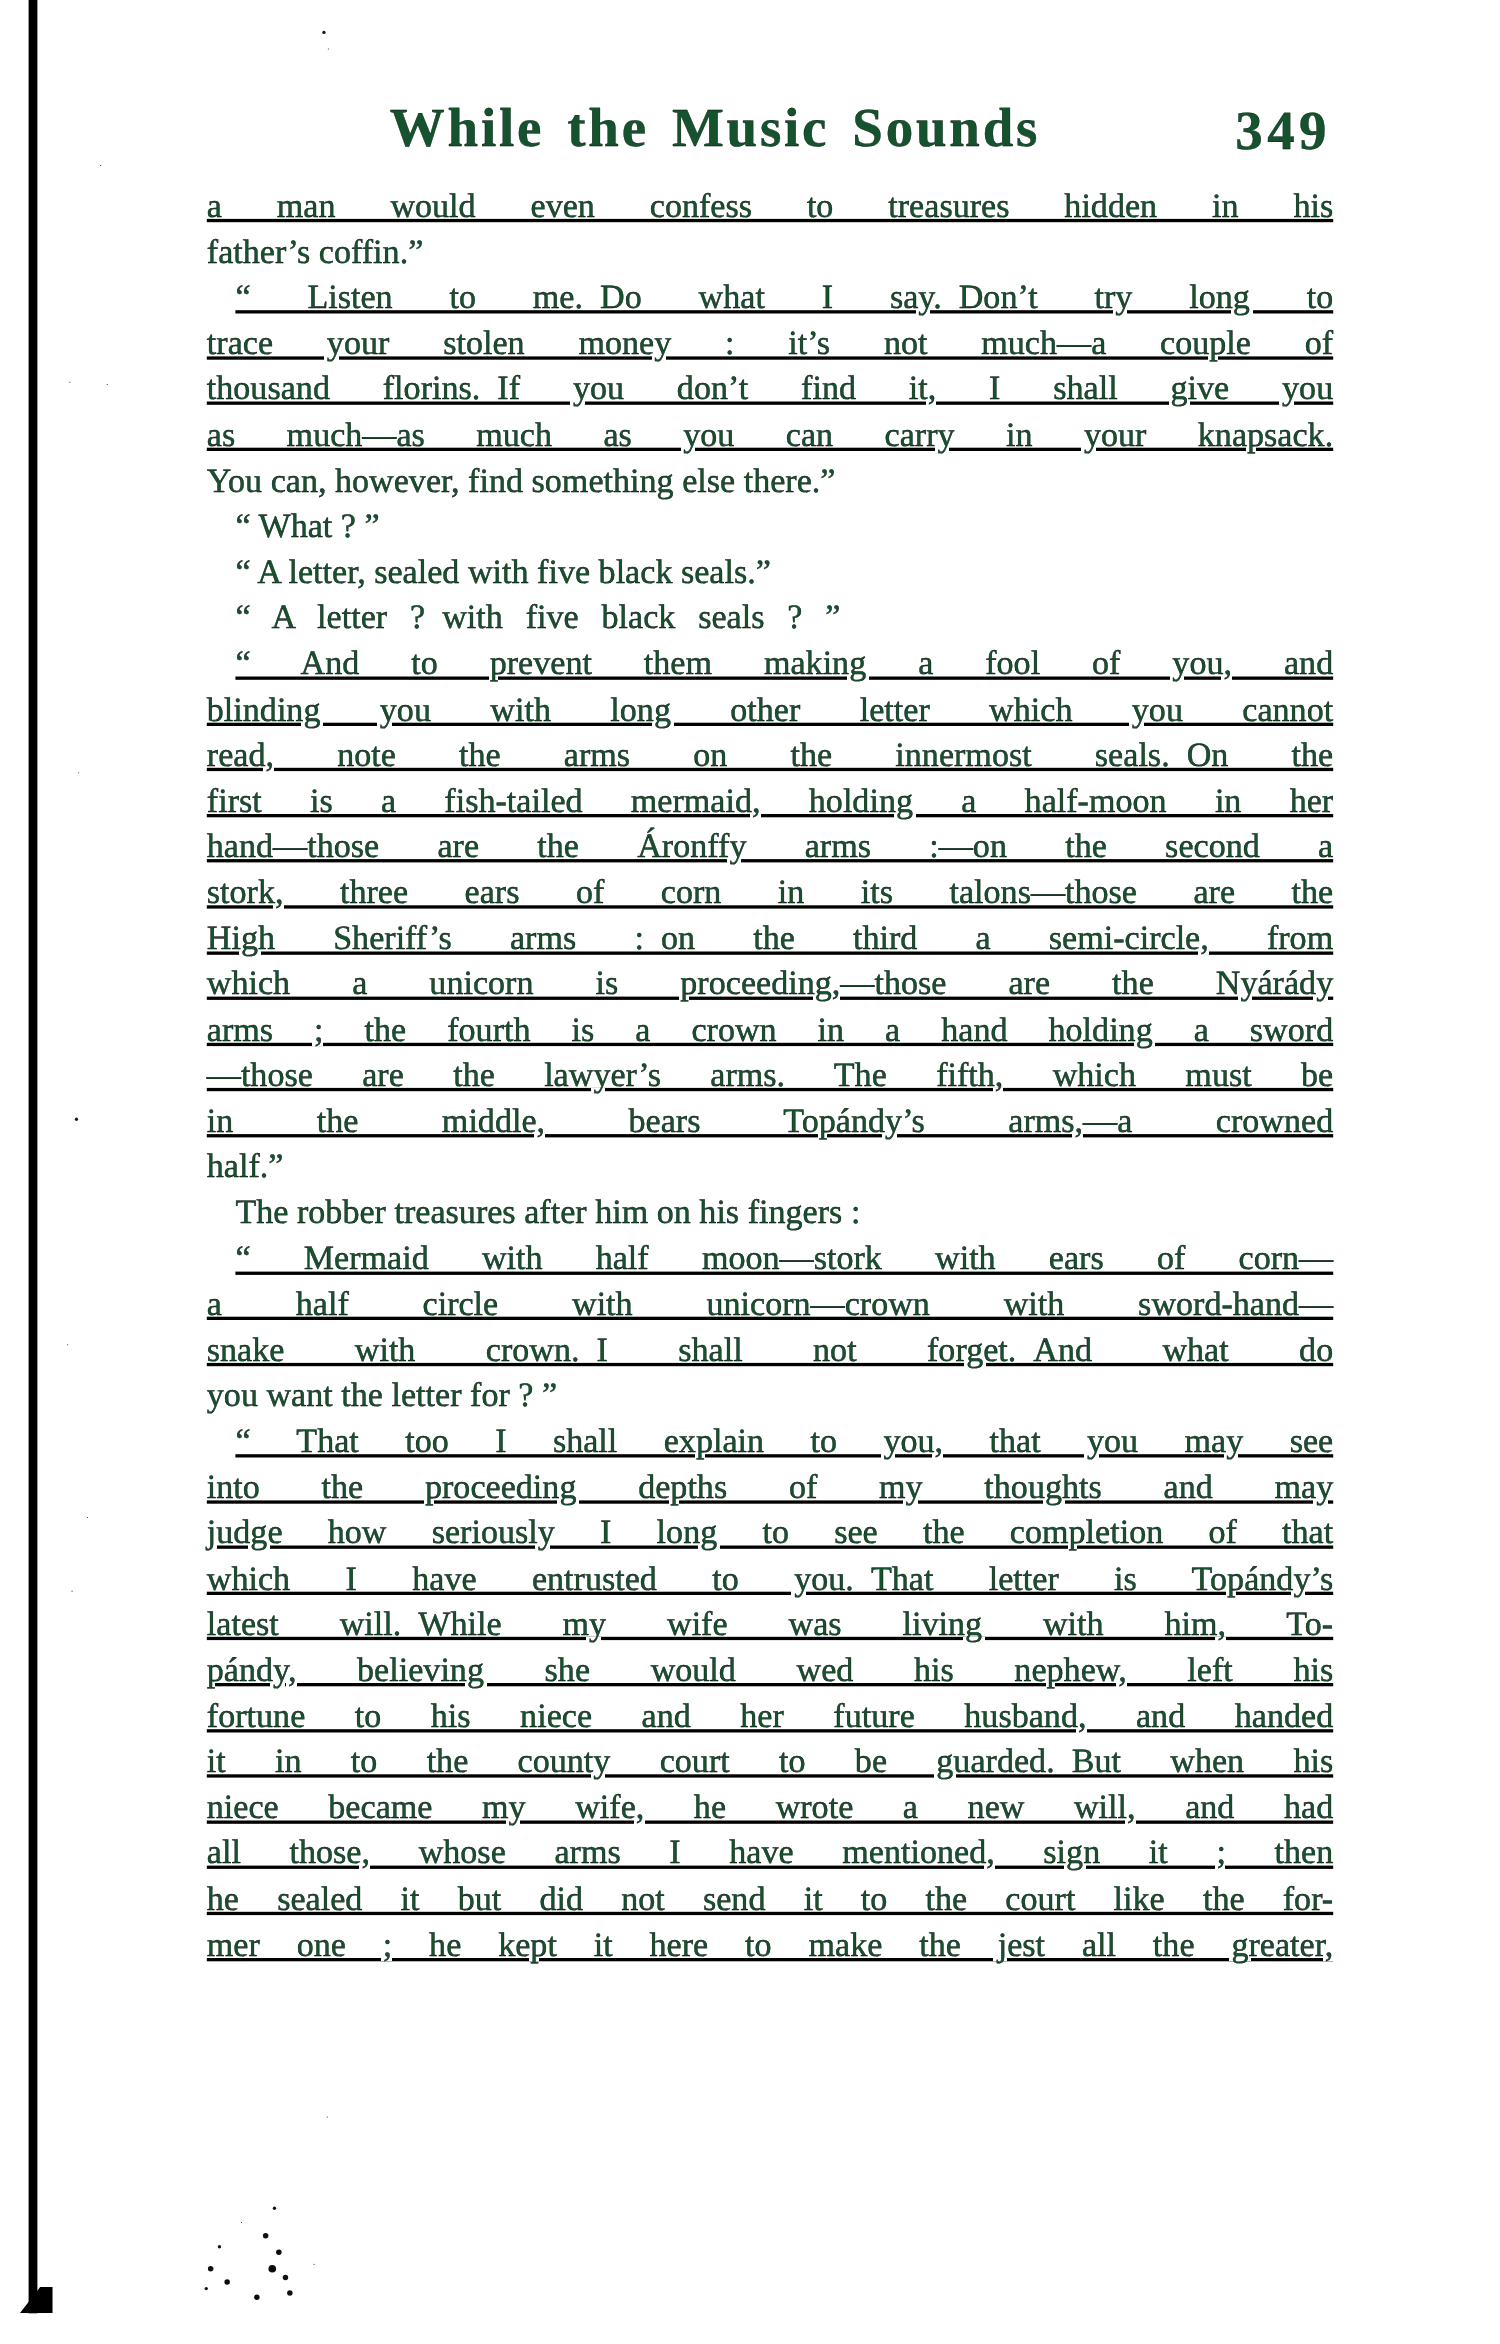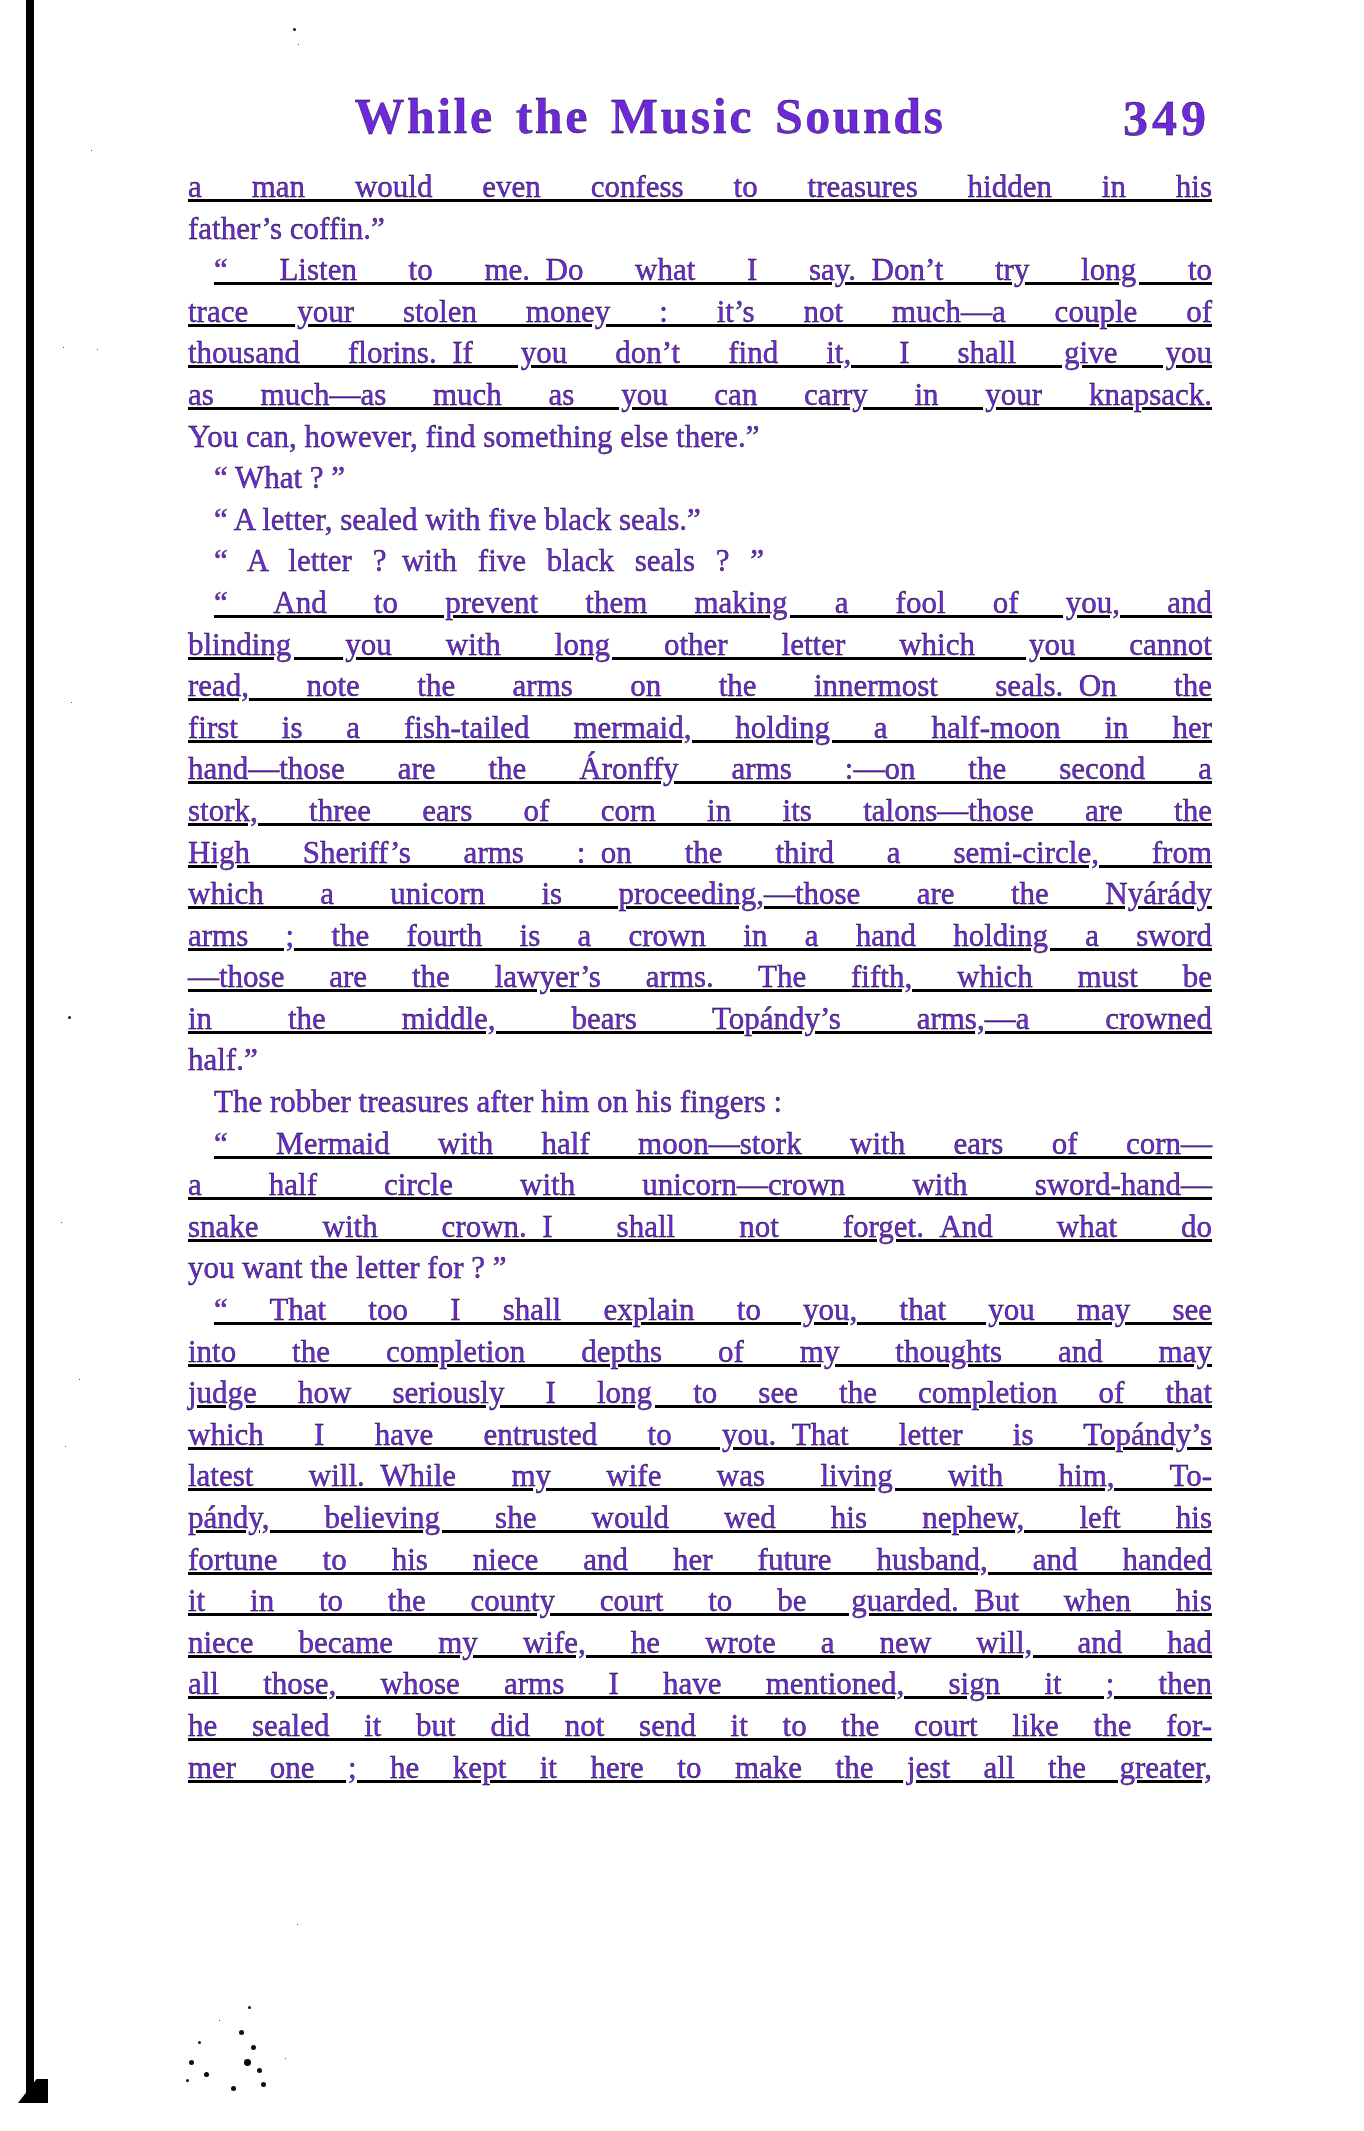--- a/index.html
+++ b/index.html
@@ -1,21 +1,21 @@
 <!DOCTYPE html>
 <html><head>
 <meta charset="utf-8">
 <style>
   html,body { margin:0; padding:0; background:#e9e9e9; }
   .page {
     position:relative;
     width:1364px; height:2131px;
     margin:0 auto;
     background:#ffffff;
-    color:#6d28d9;
+    color:#14532d;
     font-family:"Liberation Serif","DejaVu Serif",serif;
     overflow:hidden;
   }
   
   .binding-line {
     position:absolute; left:26px; top:0;
     width:8px; height:2103px;
     background:#000;
   }
   .binding-foot {
@@ -134,21 +134,21 @@
         <div class="line indent">The robber treasures after him on his fingers :</div>
       </div>
       <div class="paragraph">
         <div class="line j indent">“ Mermaid with half moon—stork with ears of corn—</div>
         <div class="line j">a half circle with unicorn—crown with sword-hand—</div>
         <div class="line j">snake with crown. I shall not forget. And what do</div>
         <div class="line">you want the letter for ? ”</div>
       </div>
       <div class="paragraph">
         <div class="line j indent">“ That too I shall explain to you, that you may see</div>
-        <div class="line j">into the completion depths of my thoughts and may</div>
+        <div class="line j">into the proceeding depths of my thoughts and may</div>
         <div class="line j">judge how seriously I long to see the completion of that</div>
         <div class="line j">which I have entrusted to you. That letter is Topándy’s</div>
         <div class="line j">latest will. While my wife was living with him, To-</div>
         <div class="line j">pándy, believing she would wed his nephew, left his</div>
         <div class="line j">fortune to his niece and her future husband, and handed</div>
         <div class="line j">it in to the county court to be guarded. But when his</div>
         <div class="line j">niece became my wife, he wrote a new will, and had</div>
         <div class="line j">all those, whose arms I have mentioned, sign it ; then</div>
         <div class="line j">he sealed it but did not send it to the court like the for-</div>
         <div class="line j">mer one ; he kept it here to make the jest all the greater,</div>

